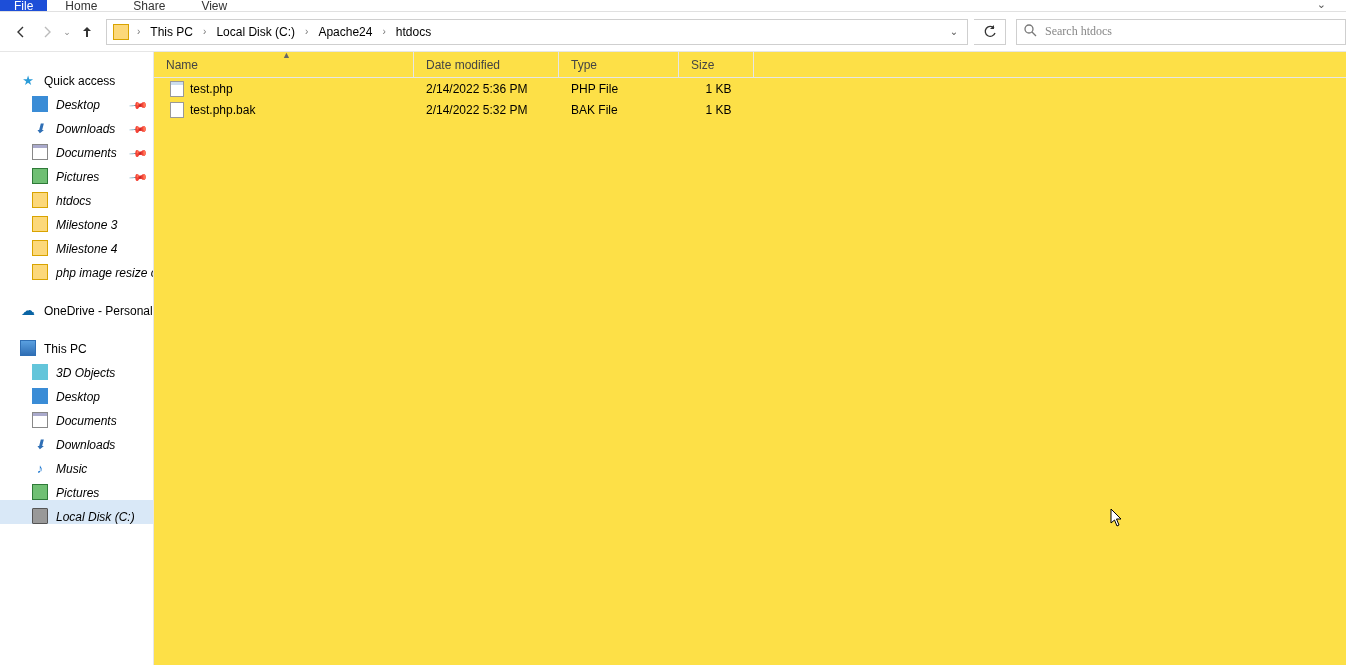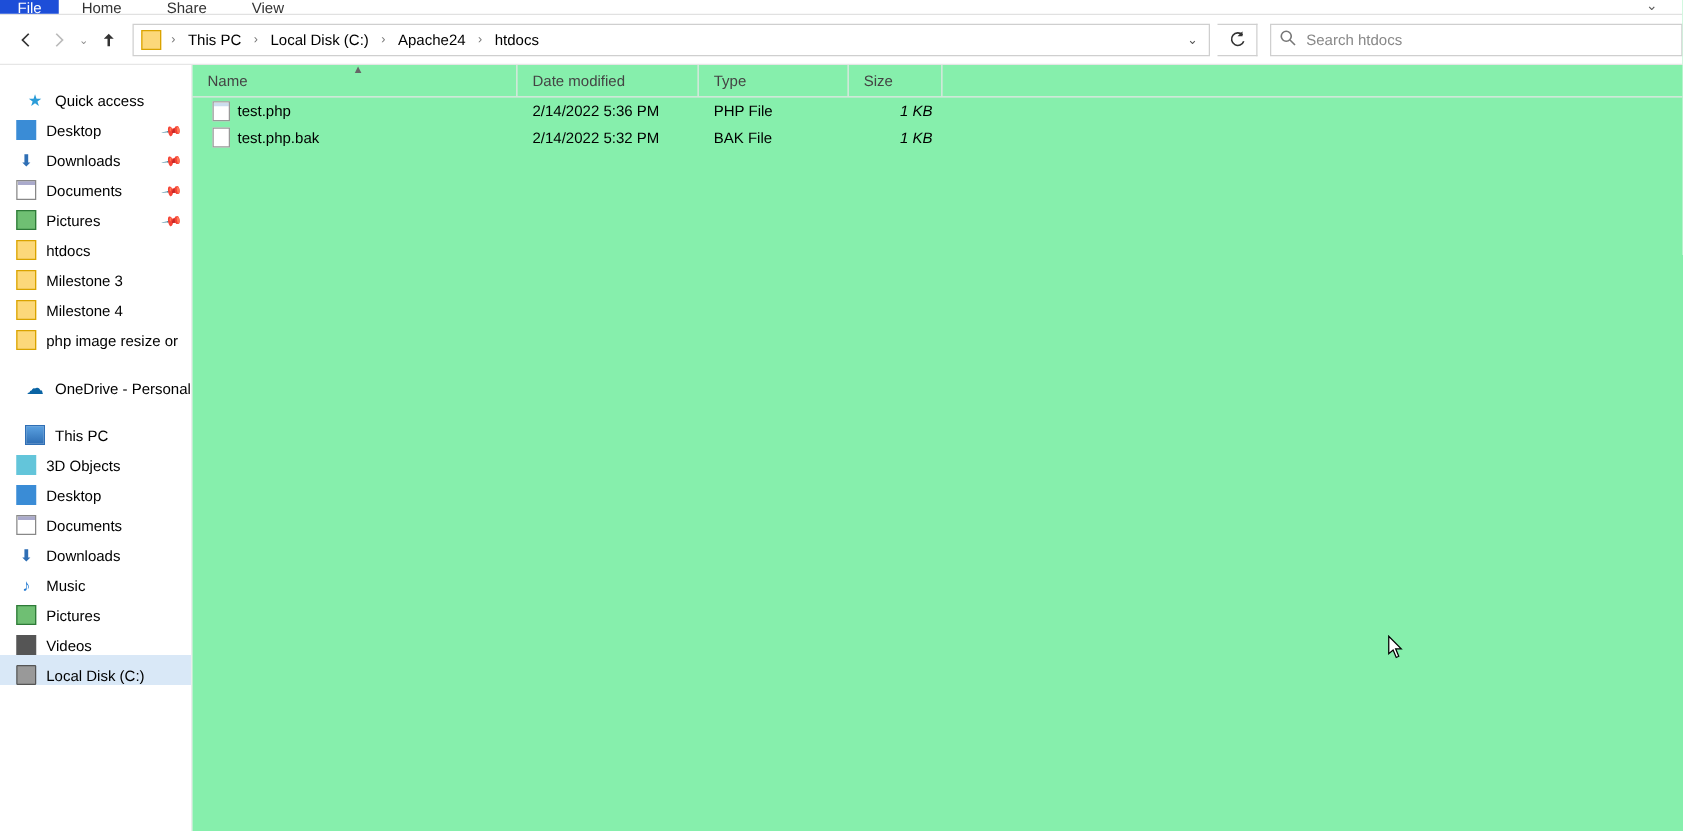--- a/index.html
+++ b/index.html
@@ -111,21 +111,21 @@
       height: 26px;
       border: 1px solid #cfcfcf;
       display: flex;
       align-items: center;
       padding: 0 6px;
       color: #666;
       gap: 8px;
     }
     .searchbox input {
       border: none; outline: none;
-      font-family: Liberation Sans, sans-serif;
+      font-family: Liberation Serif, serif;
       font-size: 12px;
       flex: 1;
       color: #8b5cf6;
     }
     .searchbox input::placeholder { color: #888; }
     
     .main {
       display: flex;
       height: calc(665px - 12px - 40px);
     }
@@ -139,21 +139,21 @@
     .sb-group { margin-bottom: 14px; }
     .sb-item {
       display: flex;
       align-items: flex-end;
       height: 24px;
       padding-left: 20px;
       gap: 8px;
       position: relative;
       white-space: nowrap;
     }
-    .sb-item.child { padding-left: 13px; }
+    .sb-item.child { padding-left: 32px; font-style: italic; }
     .sb-item.selected { background: #d9e8f7; }
     .sb-item .pin {
       position: absolute;
       right: 8px;
       color: #888;
       font-size: 11px;
       transform: rotate(35deg);
     }
     .icn { width: 16px; height: 16px; display:inline-flex; align-items:center; justify-content:center; flex-shrink:0; }
     .icn.star::before { content:"★"; color:#2b9cd8; font-size:13px; }
@@ -163,21 +163,21 @@
     .icn.downarrow::before { content:"⬇"; color:#2f6fb5; font-size:13px; }
     .icn.doc { background:#fff; border:1px solid #888; box-shadow: inset 0 3px 0 #aac; }
     .icn.pic { background:#6fbf73; border:1px solid #2e7a38; }
     .icn.cloud::before { content:"☁"; color:#0a64a4; font-size:14px; }
     .icn.music::before { content:"♪"; color:#1f78d1; font-size:13px; }
     .icn.video { background:#555; }
     .icn.disk { background:#999; border:1px solid #555; border-radius:1px; }
     .icn.net::before { content:"🖧"; color:#2f6fb5; font-size:12px; }
     .icn.threed { background:#63c5da; }
     
-    .filepane { flex: 1; background: #86efac; }
+    .filepane { flex: 1; background: #fde047; }
     .colhdr {
       display: flex;
       height: 26px;
       border-bottom: 1px solid #e6e6e6;
       align-items: center;
       color: #444;
     }
     .col { padding-left: 12px; border-right: 1px solid #e6e6e6; height:100%; display:flex; align-items:center; position:relative; }
     .col.name { width: 260px; }
     .col.date { width: 145px; }
@@ -192,21 +192,21 @@
     }
     .row {
       display: flex;
       height: 21px;
       align-items: center;
     }
     .cell { padding-left: 12px; }
     .cell.name { width: 260px; display:flex; align-items:center; gap:6px; padding-left:16px; }
     .cell.date { width: 145px; color:#000; }
     .cell.type { width: 120px; color:#000; }
-    .cell.size { width: 75px; text-align: right; padding-right: 8px; font-style: italic; }
+    .cell.size { width: 75px; text-align: center; padding-right: 8px; }
     .file-icn { width:14px; height:16px; background:#fff; border:1px solid #999; box-shadow: inset 0 3px 0 #cde; flex-shrink:0; }
     .file-icn.plain { box-shadow: none; }
     
     .cursor {
       position: absolute;
       left: 1110px;
       top: 508px;
       width: 14px;
       height: 20px;
       pointer-events: none;
@@ -349,24 +349,20 @@
             <span>Downloads</span>
           </div>
           <div class="sb-item child">
             <span class="icn music"></span>
             <span>Music</span>
           </div>
           <div class="sb-item child">
             <span class="icn pic"></span>
             <span>Pictures</span>
           </div>
-          <div class="sb-item child">
-            <span class="icn video"></span>
-            <span>Videos</span>
-          </div>
           <div class="sb-item child selected">
             <span class="icn disk"></span>
             <span>Local Disk (C:)</span>
           </div>
         </div>
     </div>
   </div>
 
   <div class="filepane">
     <div class="colhdr">

